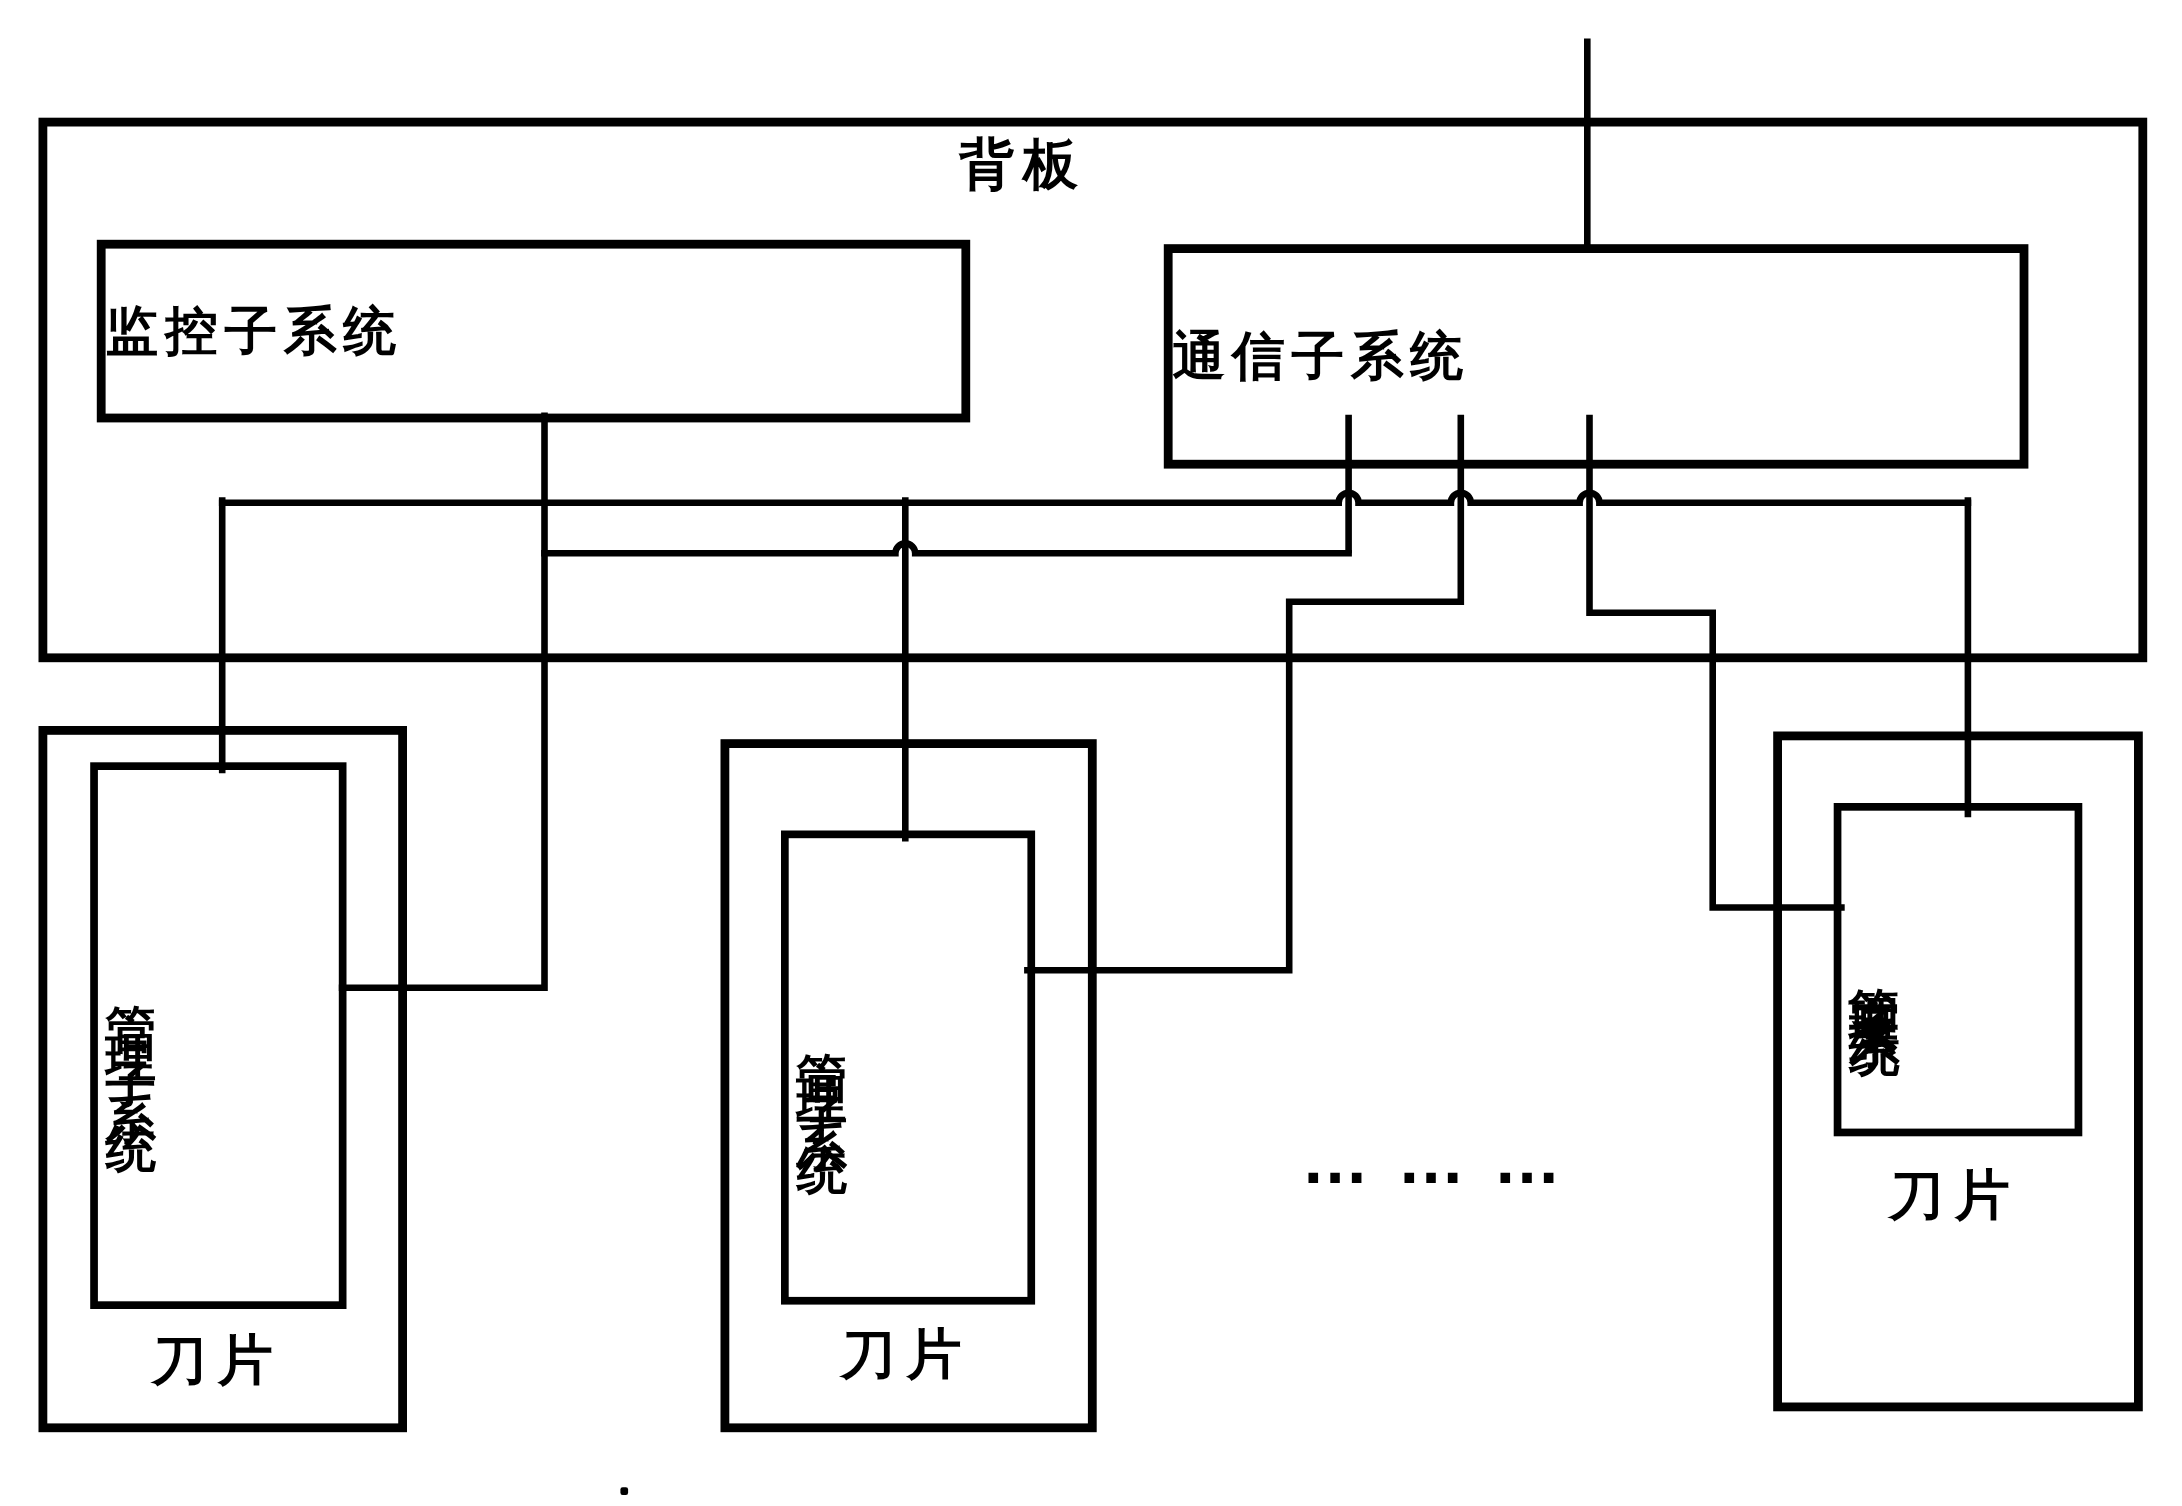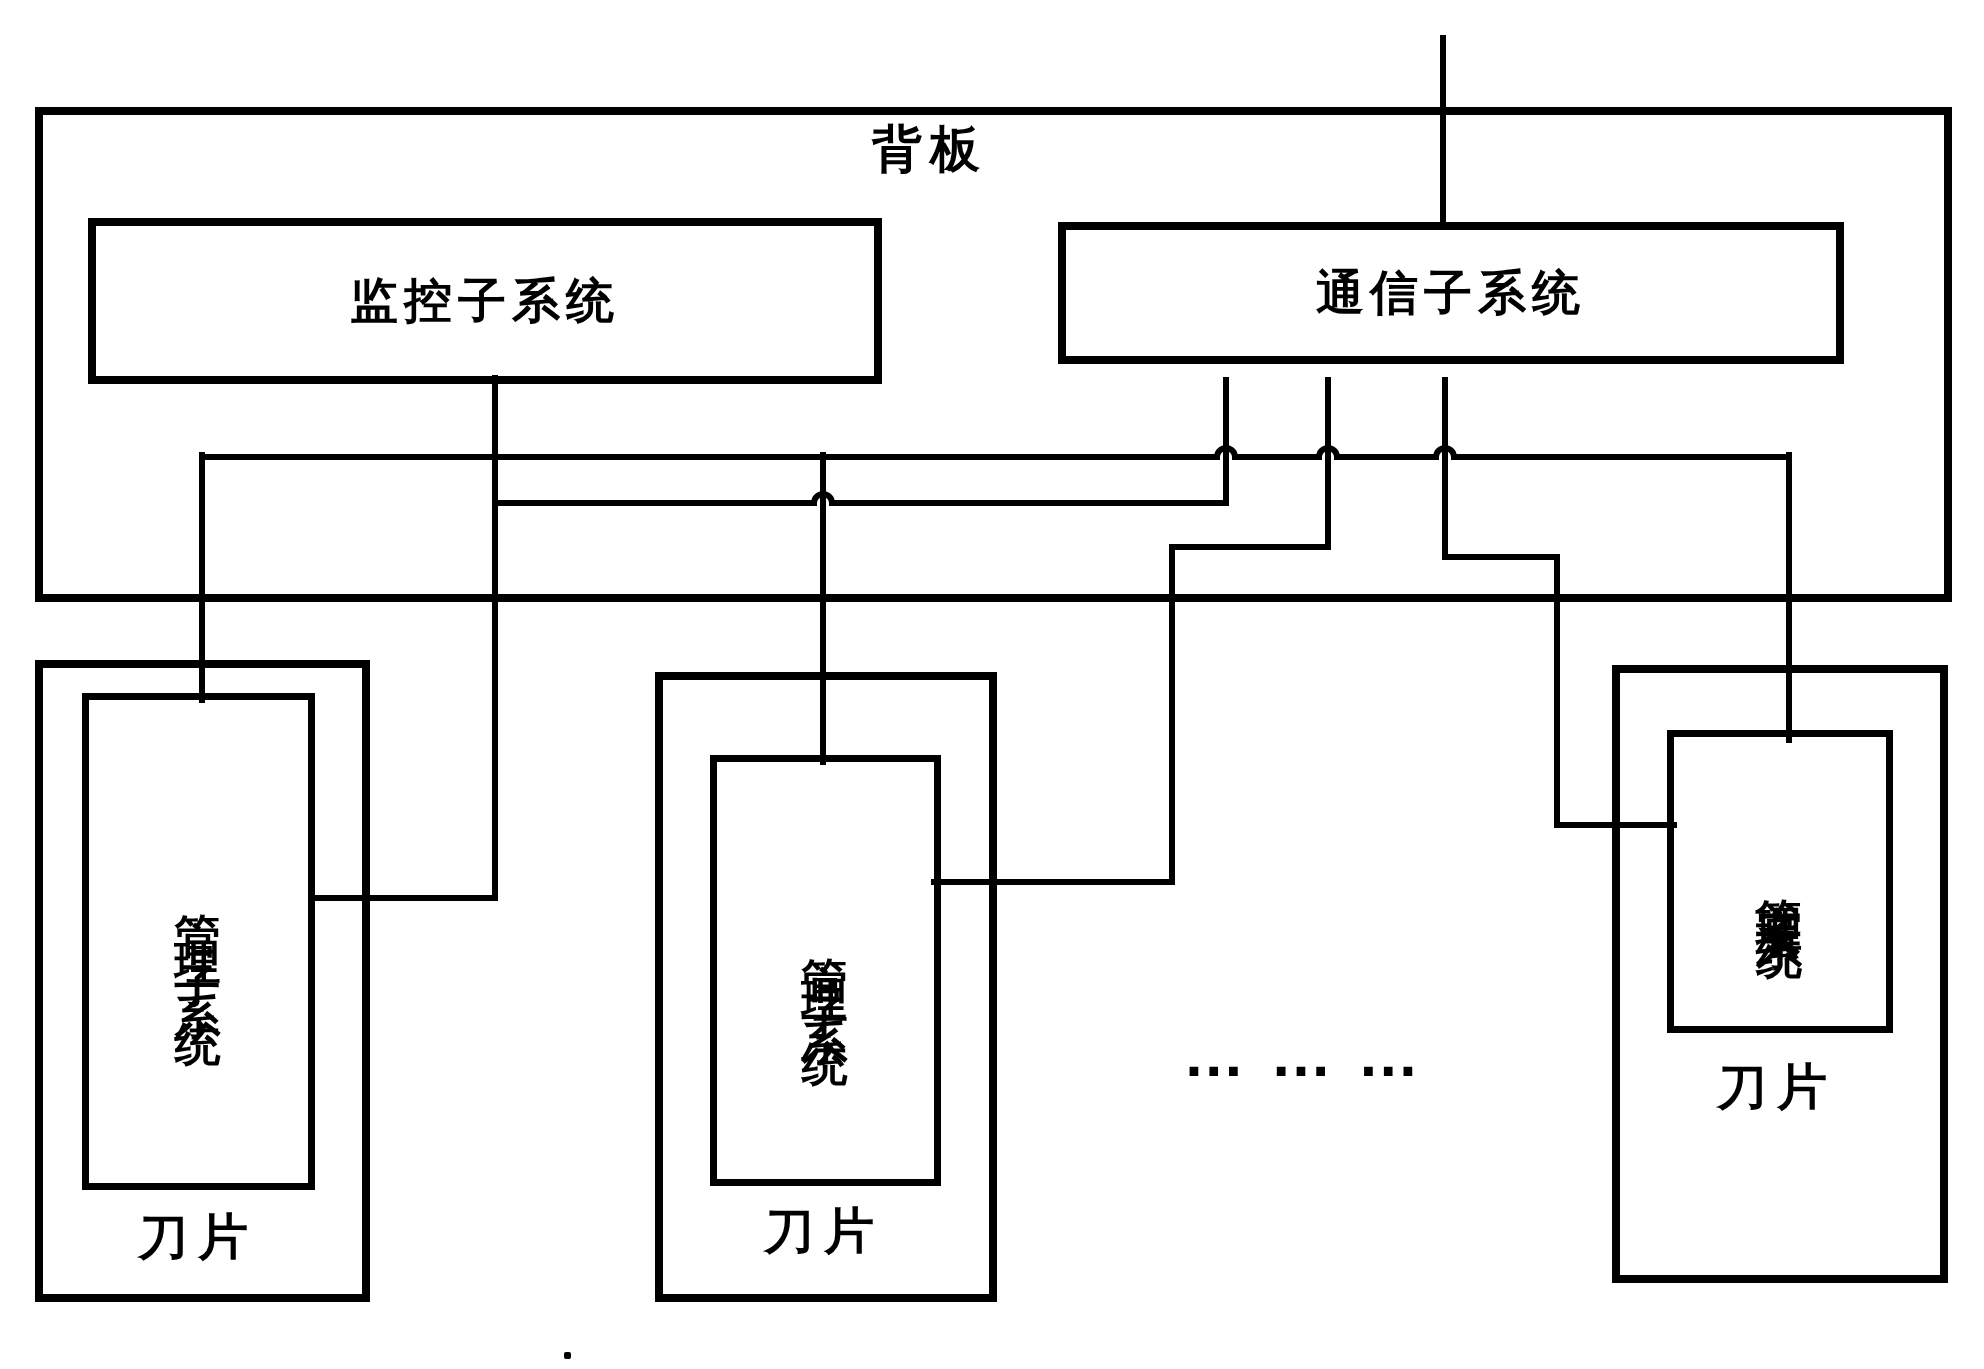--- a/index.html
+++ b/index.html
@@ -3,21 +3,21 @@
 <meta charset="utf-8">
 <style>
   html,body{margin:0;padding:0;background:#ffffff;}
   .canvas{
     position:relative;width:1984px;height:1369px;background:#ffffff;
     font-family:"Liberation Sans",sans-serif;color:#000;overflow:hidden;
   }
   .lines{position:absolute;left:0;top:0;z-index:1;}
   .lines path{stroke:#000;stroke-width:6;fill:none;stroke-linecap:square;}
   .box{position:absolute;box-sizing:border-box;border:8px solid #000;background:transparent;z-index:2;
-       display:flex;align-items:center;justify-content:center;}
+       display:flex;align-items:center;justify-content:flex-start;}
   .inner{border-width:7px;}
   .lbl{position:absolute;z-index:3;display:flex;align-items:center;justify-content:center;
        font-weight:bold;text-align:center;}
   .h-label{font-size:48px;letter-spacing:6px;font-weight:bold;}
   .v-label{writing-mode:vertical-rl;text-orientation:upright;font-size:46px;font-weight:bold;}
   .sp-lg{letter-spacing:26px;}
   .sp-md{letter-spacing:20px;}
   .sp-sm{letter-spacing:8px;}
   .backplane-label{left:780px;top:116px;width:300px;height:66px;font-size:50px;letter-spacing:8px;text-align:center;}
   .blade-label{width:220px;height:66px;font-size:50px;letter-spacing:10px;}
@@ -42,21 +42,21 @@
     <path d="M1789 455 V740"></path>
   </svg>
 
   <div class="box" style="left:35px;top:107px;width:1917px;height:495px;"></div>
   <div class="lbl backplane-label">背板</div>
 
   <div class="box" style="left:88px;top:218px;width:794px;height:166px;">
     <span class="h-label">监控子系统</span>
   </div>
 
-  <div class="box" style="left:1058px;top:222px;width:786px;height:142px;">
+  <div class="box" style="left:1058px;top:222px;width:786px;height:204px;">
     <span class="h-label">通信子系统</span>
   </div>
 
   <div class="box" style="left:35px;top:660px;width:335px;height:642px;"></div>
   <div class="box inner" style="left:82px;top:693px;width:233px;height:497px;">
     <span class="v-label sp-lg">管理子系统</span>
   </div>
   <div class="lbl blade-label" style="left:88px;top:1204px;">刀片</div>
 
   <div class="box" style="left:655px;top:672px;width:342px;height:630px;"></div>

